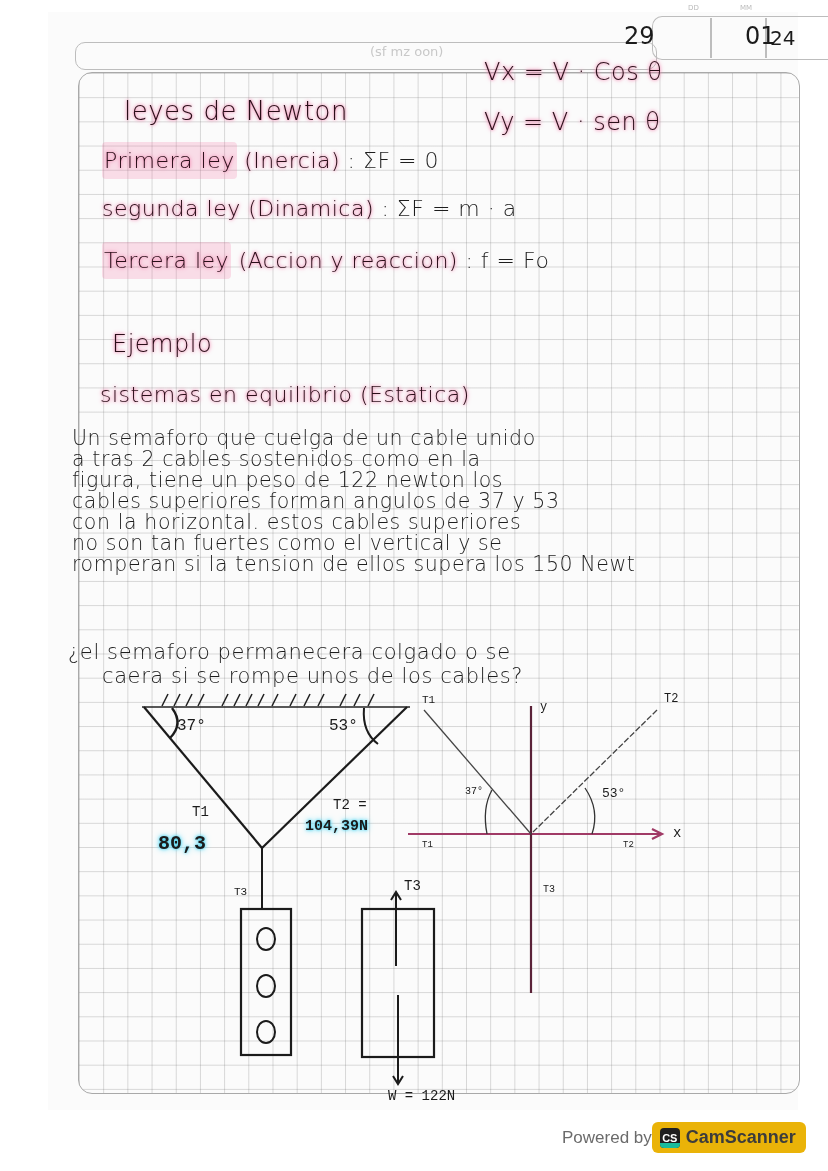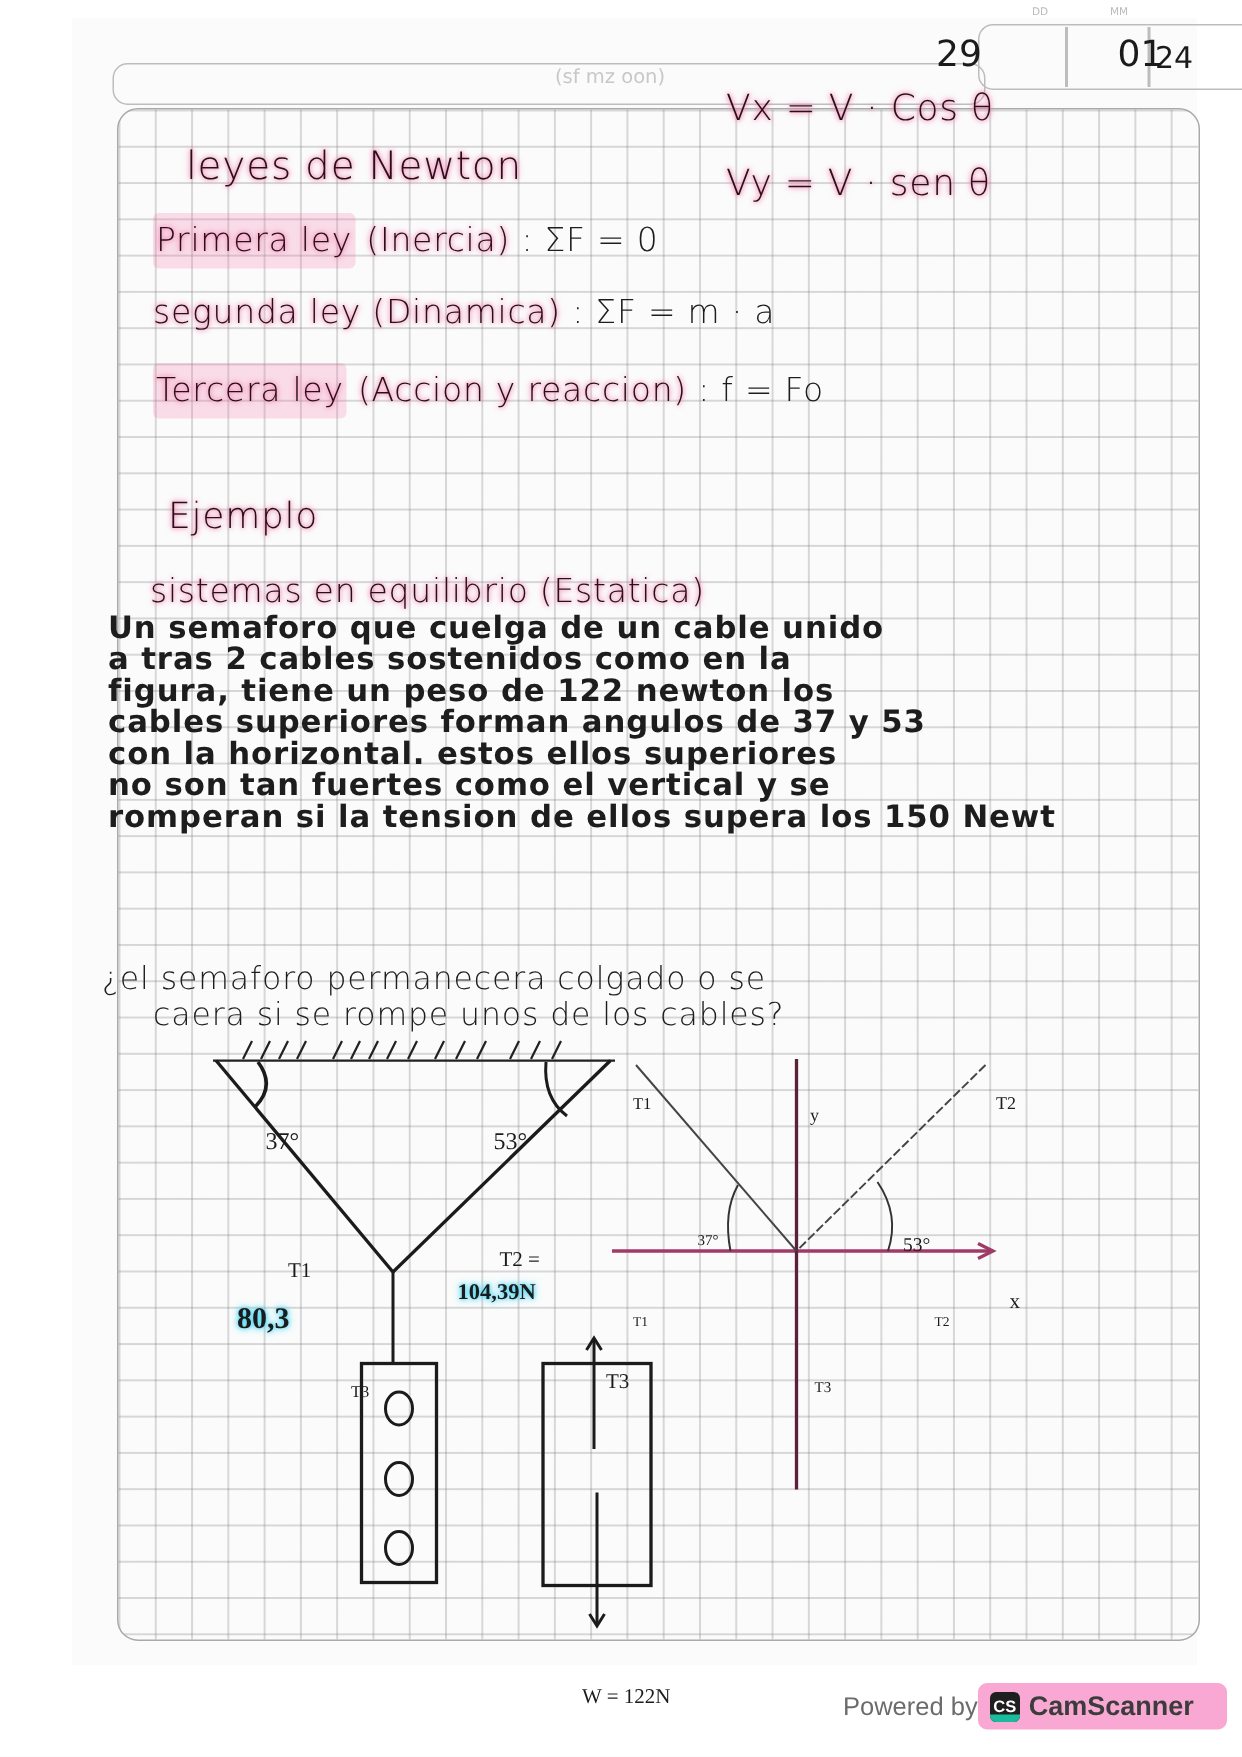--- a/index.html
+++ b/index.html
@@ -42,27 +42,27 @@
     color: #2a0f19;
     text-shadow: 0 0 3px #f07aa8, 0 0 5px #f394bb;
   }
   .pinkbg { background: rgba(240,110,160,0.22); border-radius: 4px; padding: 6px 2px; }
   .title { font-size: 26px; }
   .eq { font-size: 24px; }
   .law { font-size: 22px; }
   .problem { font-size: 20.5px; line-height: 21px; letter-spacing: 0.6px; }
   .question { font-size: 21px; letter-spacing: 0.6px; }
   .cyan { color: #1f7ea0; text-shadow: 0 0 3px #38d0f0, 0 0 6px #52d9f7; font-weight: bold; }
-  .lbl { position:absolute; font-size: 14px; color:#1b1b1b; font-family:Liberation Serif, serif;margin-top:36px; }
+  .lbl { position:absolute; font-size: 14px; color:#1b1b1b; font-family:Liberation Mono, monospace; }
   .footer {
     position: absolute; left: 562px; top: 1122px; display: flex; align-items: center;
   }
   .powered { font-family: "Liberation Sans", sans-serif; font-size: 17px; color: #6b6b6b; }
   .cs-badge {
-    display: flex; align-items: center; background: #f9a8d4; border-radius: 6px; padding: 5px 22px 5px 8px;
+    display: flex; align-items: center; background: #eab308; border-radius: 6px; padding: 5px 10px 5px 8px;
   }
   .cs-logo {
     width: 20px; height: 20px; border-radius: 4px; background: #1f1f1f; color: #ffffff;
     font-family: "Liberation Sans", sans-serif; font-weight: bold; font-size: 11px;
     display:flex; align-items:center; justify-content:center; position: relative; overflow: hidden;
   }
   .cs-logo::after { content:""; position:absolute; left:0; bottom:0; width:100%; height:5px; background:#19bc9c; }
   .cs-name { font-family: "Liberation Sans", sans-serif; font-size: 18px; color: #3c3c3c; margin-left: 6px; font-weight: 600; }
   svg { position: absolute; left: 0; top: 0; }
 </style>
@@ -99,26 +99,26 @@
 </div>
 <div class="hand law" style="left:102px; top:248px;">
   <span class="pink pinkbg">Tercera ley</span>
   <span class="pink">(Accion y reaccion)</span>
   <span>: f = Fo</span>
 </div>
 
 <div class="hand pink title" style="left:112px; top:330px; font-size:24px;">Ejemplo</div>
 <div class="hand pink law" style="left:100px; top:382px;">sistemas en equilibrio (Estatica)</div>
 
-<div class="hand problem" style="left:72px; top:408px;font-weight:bold;">
+<div class="hand problem" style="left:72px; top:428px;">
   <div>Un semaforo que cuelga de un cable unido</div>
   <div>a tras 2 cables sostenidos como en la</div>
   <div>figura, tiene un peso de  122 newton los</div>
   <div>cables superiores forman angulos de 37 y 53</div>
-  <div>con la horizontal. estos ellos superiores</div>
+  <div>con la horizontal. estos cables superiores</div>
   <div>no son tan fuertes como el vertical y se</div>
   <div>romperan si la tension  de ellos supera los 150 Newt</div>
 </div>
 
 <div class="hand question" style="left:68px; top:640px;">
   <div>¿el semaforo permanecera colgado o se</div>
   <div style="padding-left:34px;">caera si se rompe unos de los cables?</div>
 </div>
 
 <svg width="828" height="1171">

